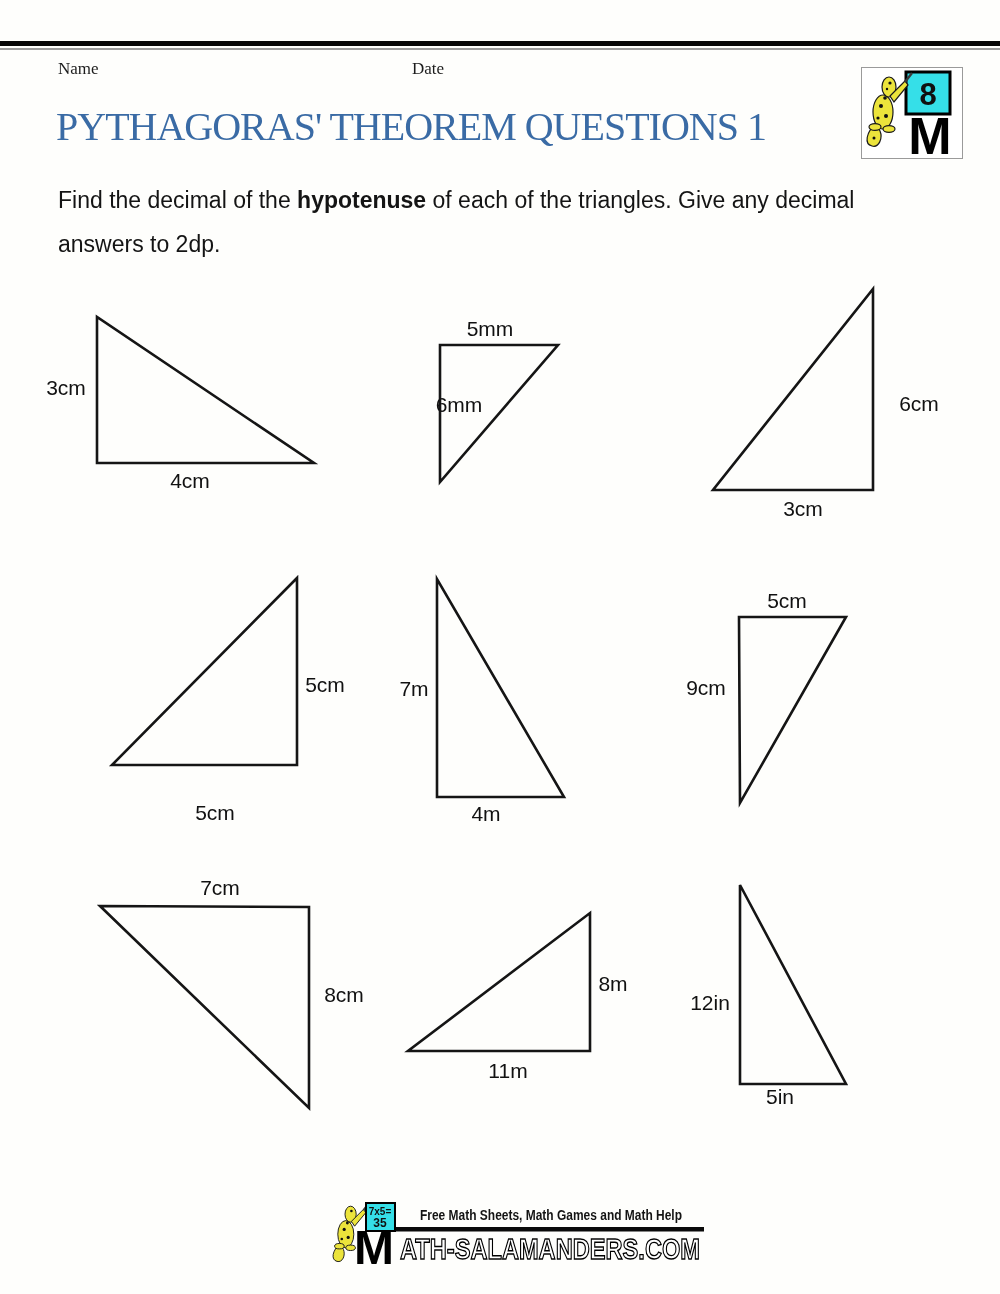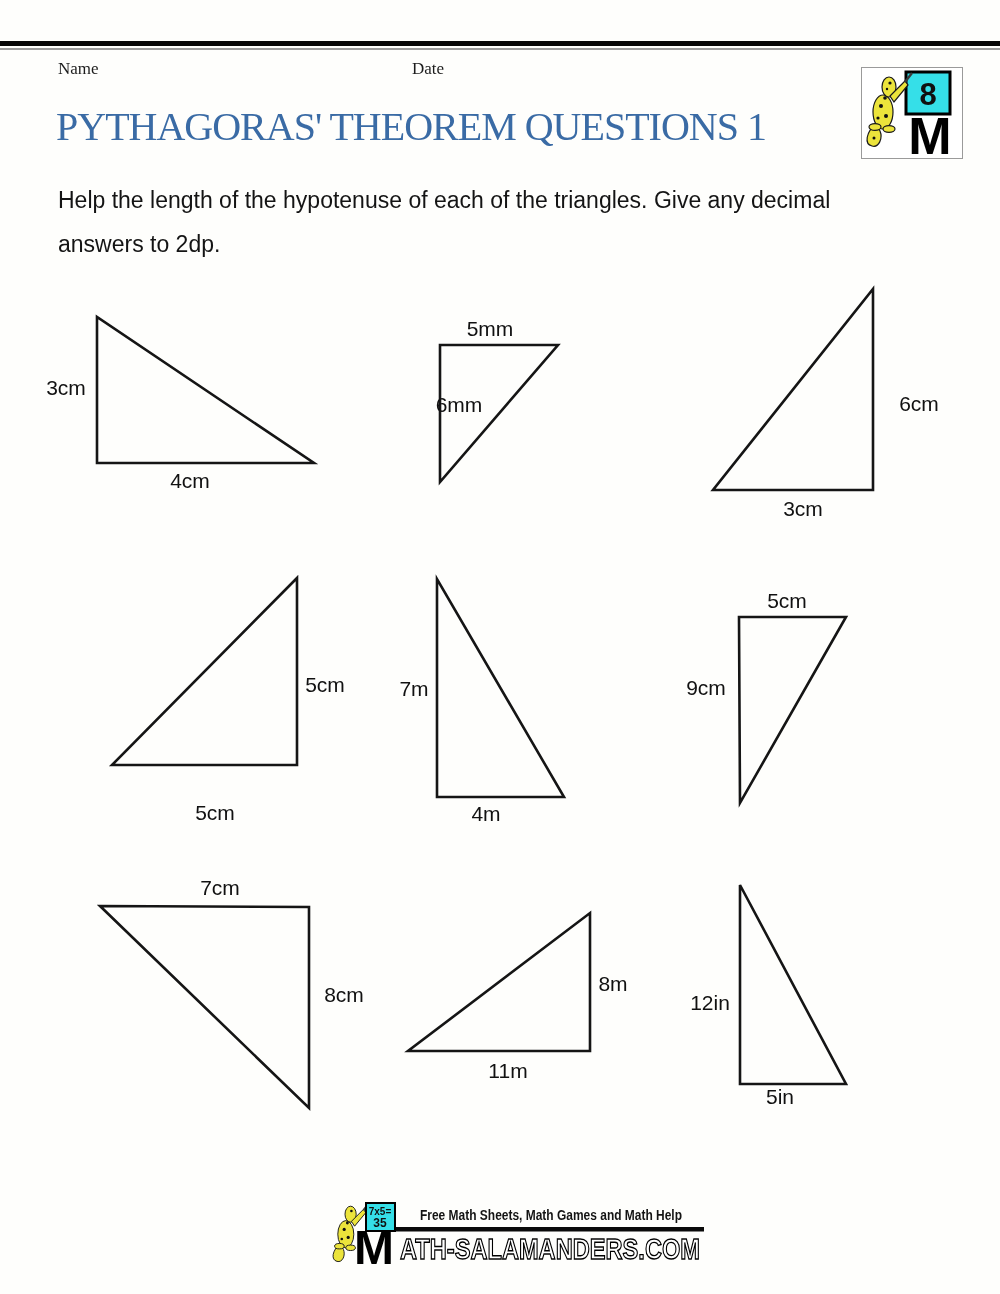--- a/index.html
+++ b/index.html
@@ -19,21 +19,21 @@
   }
   .page-title{
     position:absolute;left:56px;top:103px;width:800px;
     font-family:Liberation Serif, serif;font-size:40px;letter-spacing:-1px;
     color:#3a6ba5;white-space:nowrap;
   }
   .instructions{
     position:absolute;left:58px;top:178px;width:830px;
     font-size:23px;line-height:44px;color:#141414;
   }
-  .instructions b{font-weight:normal;}
+  .instructions b{font-weight:bold;}
   #triangles-canvas{position:absolute;left:0;top:0;z-index:1;}
   .tri{fill:none;stroke:#151515;stroke-width:2.6px;stroke-linejoin:miter;}
   #labels-layer{position:absolute;left:0;top:0;width:1000px;height:1294px;z-index:2;}
   .side-label{
     position:absolute;transform:translate(-50%,-50%);
     font-size:21px;color:#111;white-space:nowrap;
   }
   .footer-logo{position:absolute;left:330px;top:1196px;width:390px;height:70px;}
   .sala-outline{stroke:#1a1a1a;stroke-width:1.2;}
 </style>
@@ -67,21 +67,21 @@
       <circle cx="16" cy="50" r="1.6" fill="#111"></circle>
       <circle cx="28" cy="15" r="1.6" fill="#111"></circle>
       <circle cx="23" cy="30" r="1.8" fill="#111"></circle>
       <circle cx="12" cy="70" r="1.5" fill="#111"></circle>
       <circle cx="25" cy="21" r="1.2" fill="#111"></circle>
     </g>
   </svg>
 </div>
 
 <div class="page-title">PYTHAGORAS' THEOREM QUESTIONS 1</div>
-<div class="instructions"><span>Help the length of the </span><b>hypotenuse</b><span> of each of the triangles. Give any decimal answers to 2dp.</span></div>
+<div class="instructions"><span>Find the decimal of the </span><b>hypotenuse</b><span> of each of the triangles. Give any decimal answers to 2dp.</span></div>
 
 <svg id="triangles-canvas" width="1000" height="1294" viewBox="0 0 1000 1294">
     <polygon points="97,317 97,463 314,463" class="tri"></polygon>
     <polygon points="440,345 558,345 440,482" class="tri"></polygon>
     <polygon points="873,289 873,490 713,490" class="tri"></polygon>
     <polygon points="297,578 297,765 112,765" class="tri"></polygon>
     <polygon points="437,579 437,797 564,797" class="tri"></polygon>
     <polygon points="739,617 846,617 740,803" class="tri"></polygon>
     <polygon points="100,906 309,907 309,1108" class="tri"></polygon>
     <polygon points="590,913 590,1051 408,1051" class="tri"></polygon>

